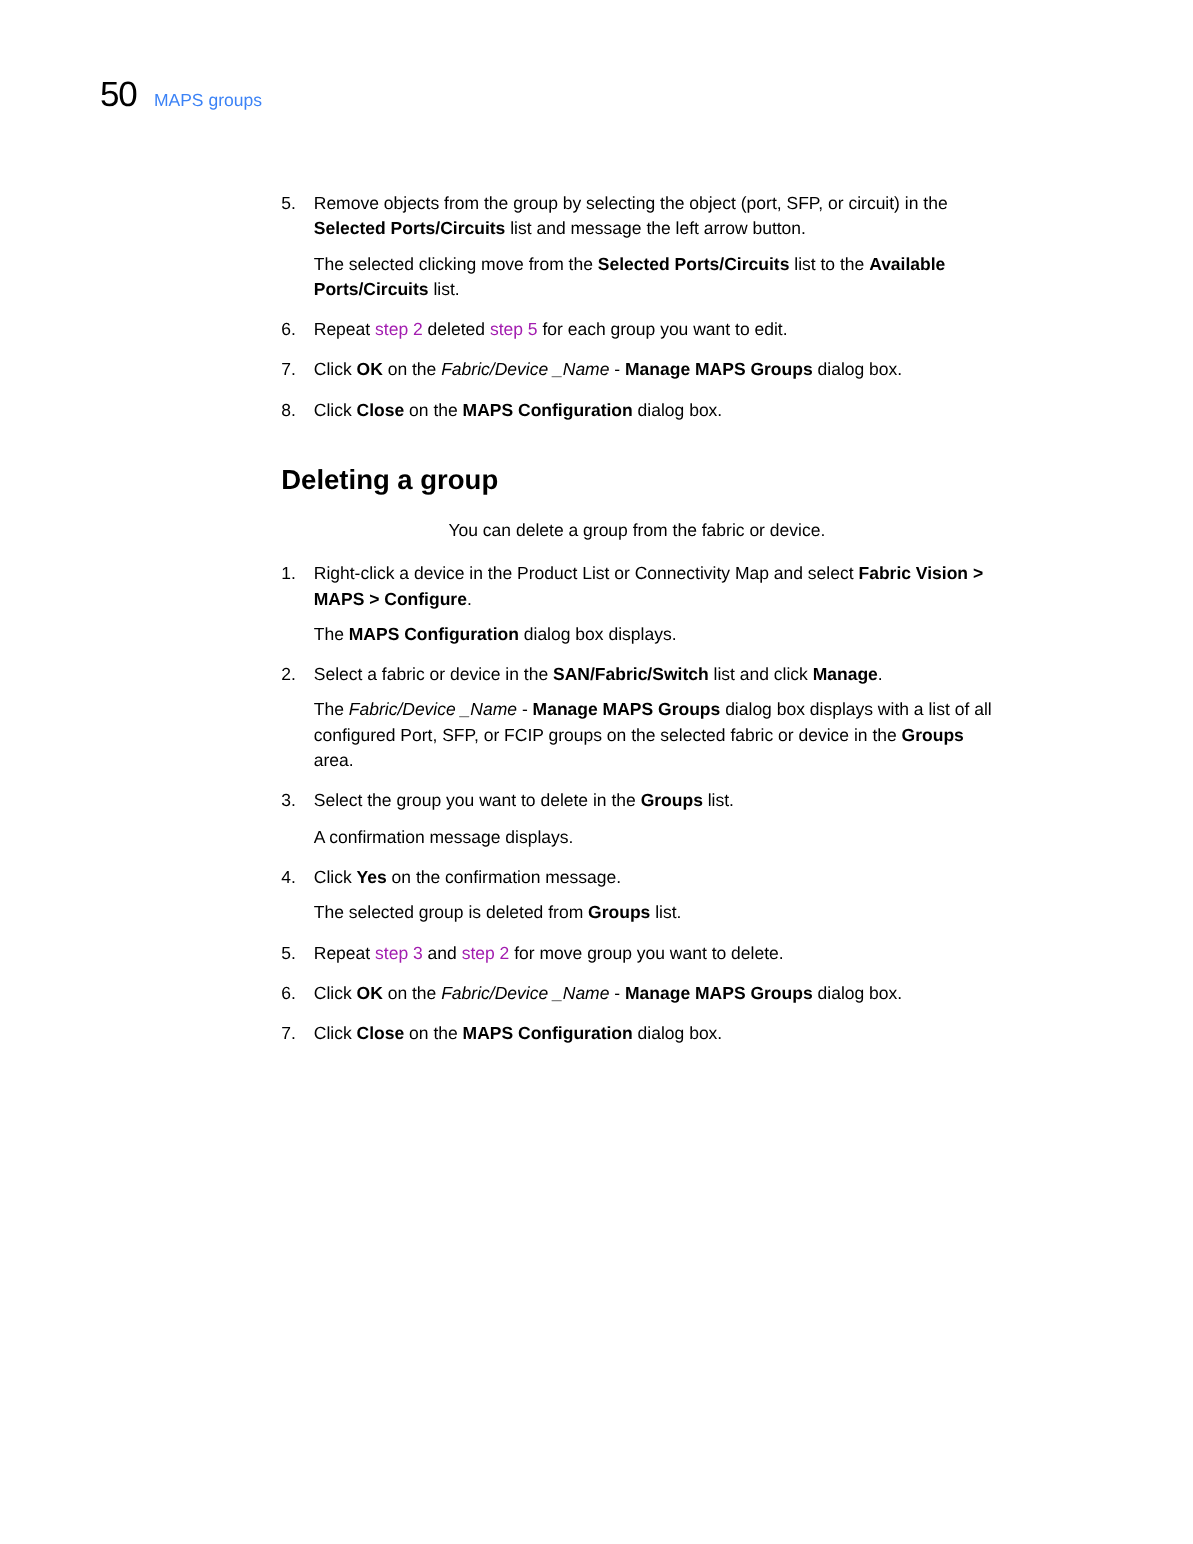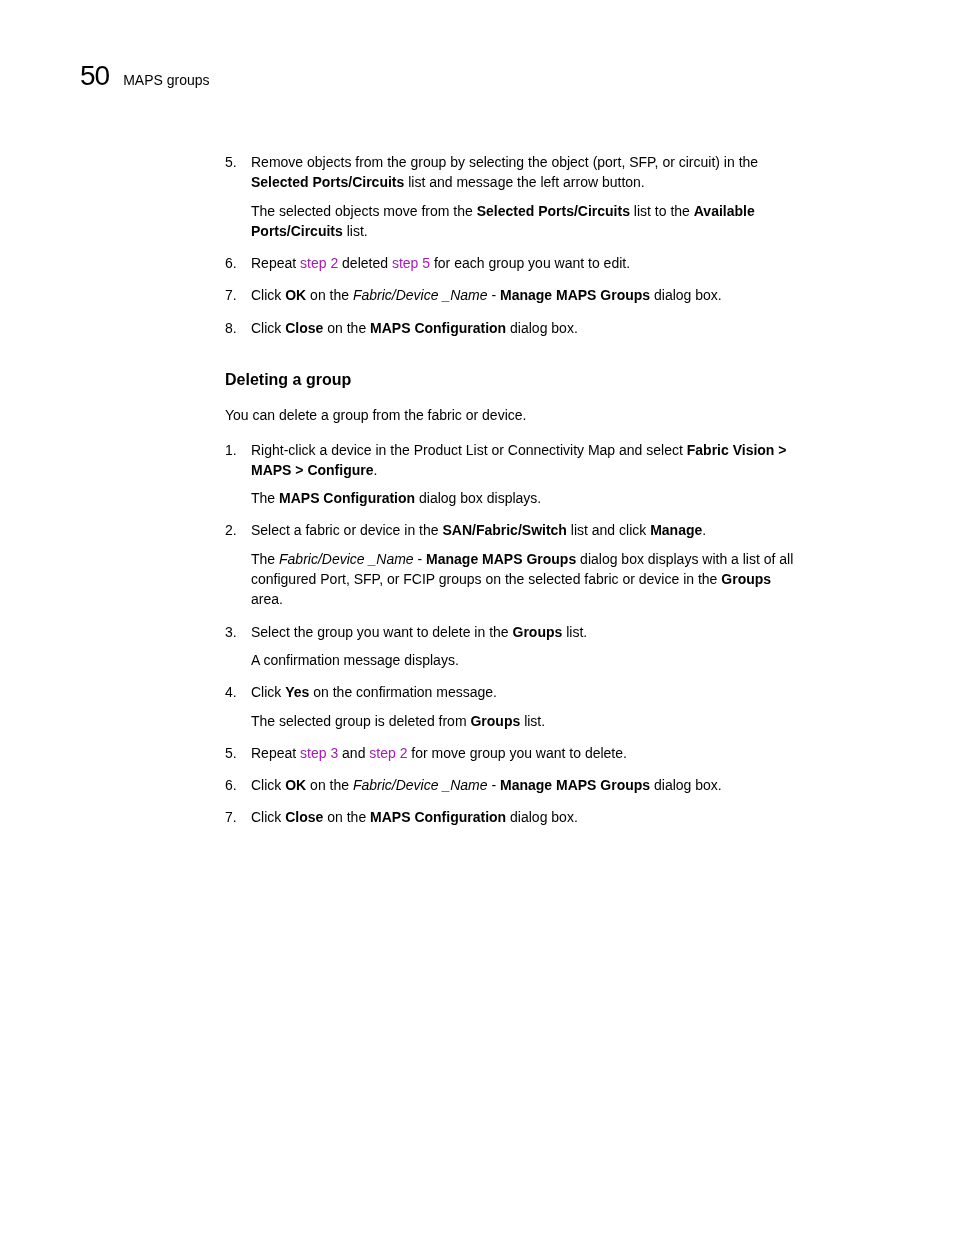--- a/index.html
+++ b/index.html
@@ -25,21 +25,21 @@
     margin-bottom: 60px;
   }
   .page-number {
     font-size: 28px;
     font-weight: 400;
     font-family: "Helvetica Neue", Arial, sans-serif;
     letter-spacing: -1px;
   }
   .section-label {
     font-size: 14px;
-    color: #000000;
+    color: #3b82f6;
   }
   .content {
     margin-left: 145px;
     margin-right: 0;
     font-size: 14px;
     line-height: 1.45;
   }
   ol.steps {
     list-style: none;
     padding: 0;
@@ -57,48 +57,49 @@
   }
   .bold { font-weight: bold; }
   .italic { font-style: italic; }
   .link { color: #a21caf; }
   .subpara {
     margin-top: 8px;
     margin-bottom: 8px;
   }
   h2.section-heading {
     font-family: "Helvetica Neue", Arial, sans-serif;
-    font-size: 16px;
+    font-size: 22px;
     font-weight: 600;
     margin: 30px 0 14px 0;
     letter-spacing: 0px;
   }
   .intro {
     margin-bottom: 14px;
+    text-align: center;
   }
 </style>
 </head>
 <body>
 
 <div class="page">
 
   <div class="header">
     <span class="page-number">50</span>
     <span class="section-label">MAPS groups</span>
   </div>
 
   <div class="content">
 
     <ol class="steps">
 
       <li>
         <span class="marker">5.</span>
         <span>Remove objects from the group by selecting the object (port, SFP, or circuit) in the </span><span class="bold">Selected Ports/Circuits</span><span> list and message the left arrow button.</span>
         <div class="subpara">
-          <span>The selected objects move from the </span><span class="bold">Selected Ports/Circuits</span><span> list to the </span><span class="bold">Available Ports/Circuits</span><span> list.</span>
+          <span>The selected clicking move from the </span><span class="bold">Selected Ports/Circuits</span><span> list to the </span><span class="bold">Available Ports/Circuits</span><span> list.</span>
         </div>
       </li>
 
       <li>
         <span class="marker">6.</span>
         <span>Repeat </span><span class="link">step 2</span><span> deleted </span><span class="link">step 5</span><span> for each group you want to edit.</span>
       </li>
 
       <li>
         <span class="marker">7.</span>

